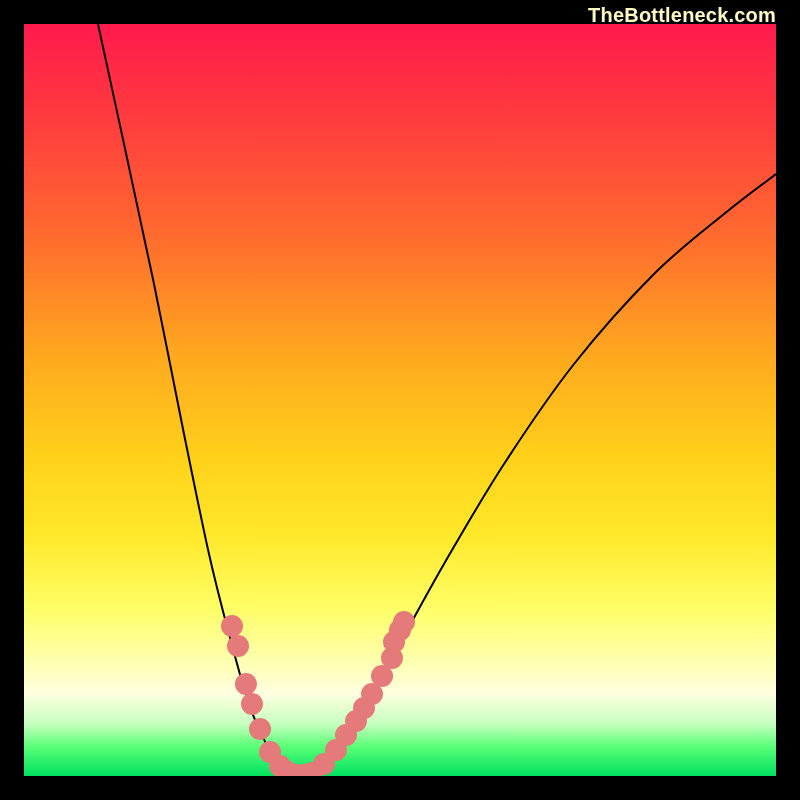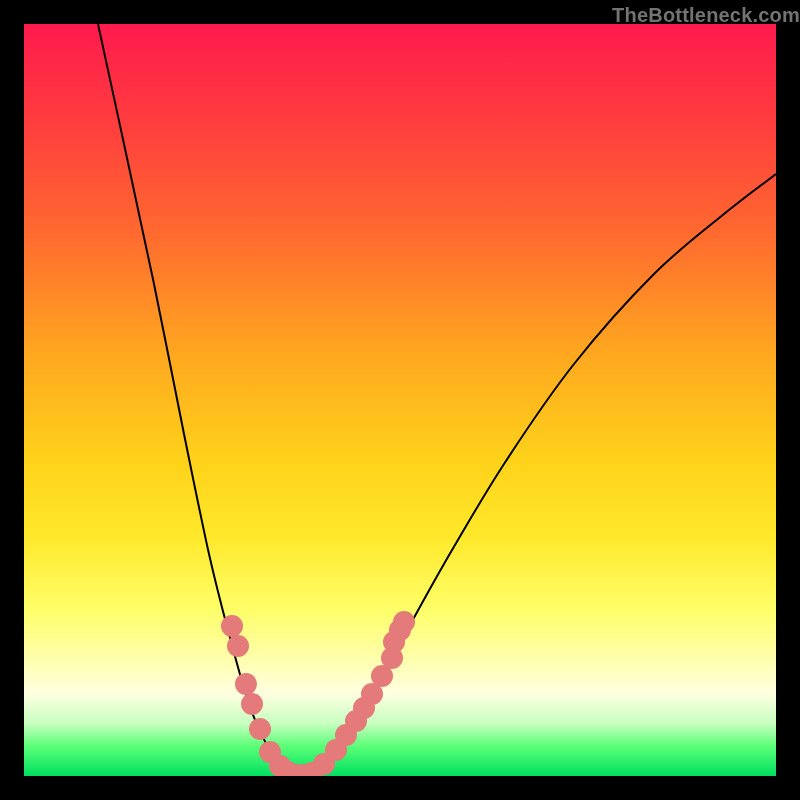--- a/index.html
+++ b/index.html
@@ -26,25 +26,25 @@
       #ffff6a 78%,
       #ffffa8 84%,
       #ffffe0 89%,
       #c8ffc0 93%,
       #5cff78 96%,
       #00e060 100%);
   }
   .watermark {
     position: absolute;
     top: 4px;
-    right: 0;
+    right: 24px;
     font-family: Arial, Helvetica, sans-serif;
     font-size: 20px;
     font-weight: 600;
-    color: #737373;
+    color: #fef9c3;
     letter-spacing: 0.2px;
   }
   svg.plot {
     position: absolute;
     left: 0;
     top: 0;
     width: 752px;
     height: 752px;
   }
   .curve {

